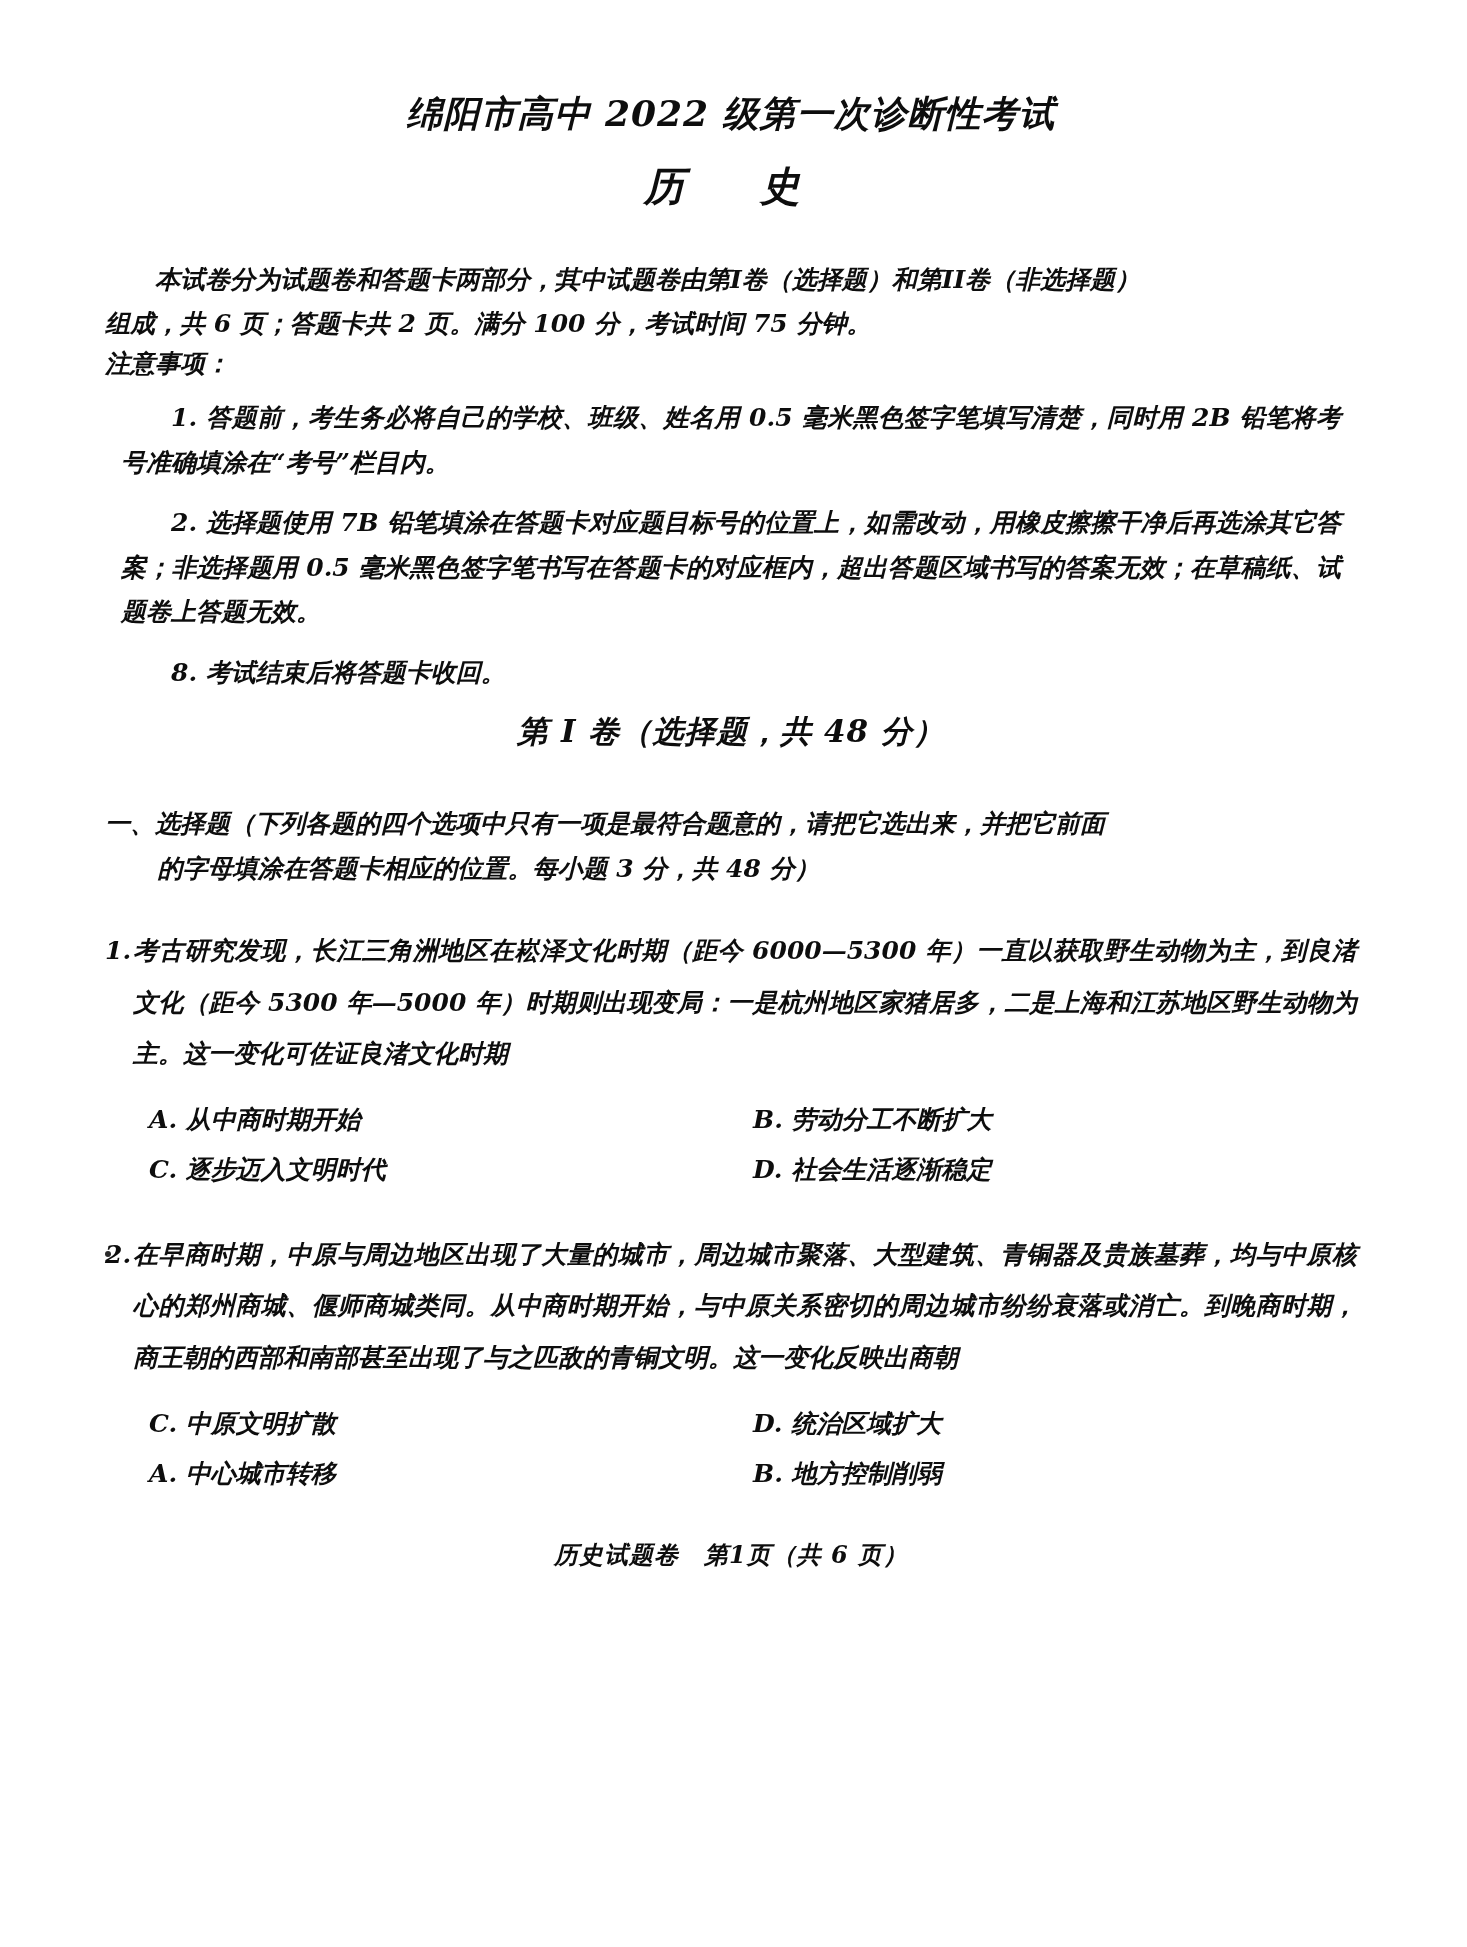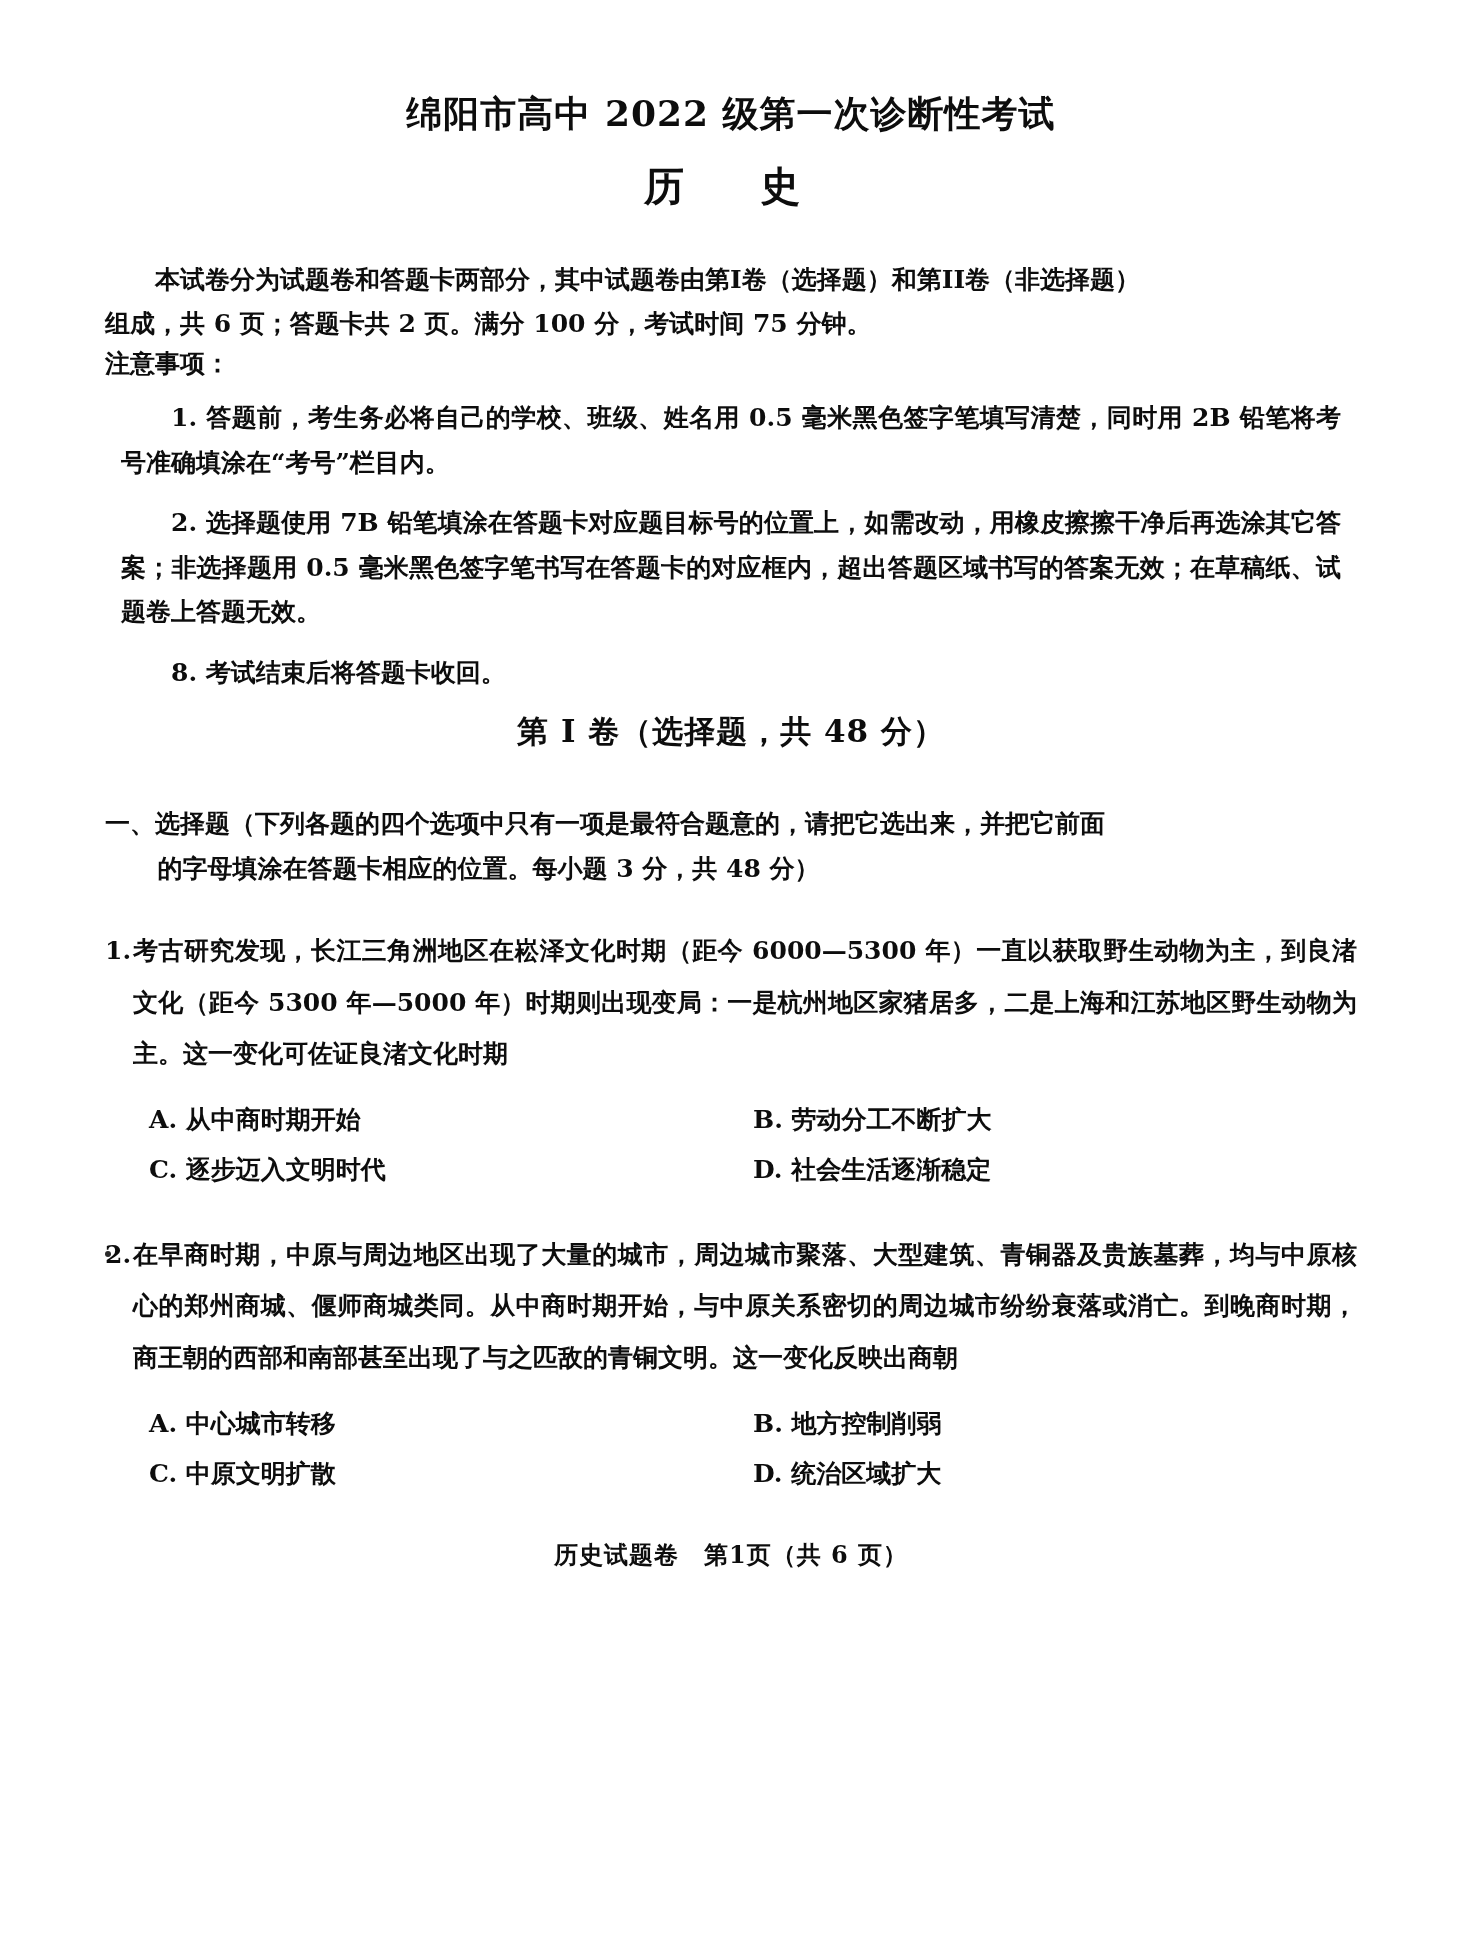--- a/index.html
+++ b/index.html
@@ -13,20 +13,21 @@
     font-family: "DejaVu Serif", "Liberation Serif", serif;
     color: #0d0d0d;
     -webkit-font-smoothing: antialiased;
   }
   .page {
     position: relative;
     width: 1467px;
     min-height: 1947px;
     padding: 0;
     box-sizing: border-box;
+    font-style: italic;
   }
   .inner {
     padding: 70px 110px 0 105px;
   }
   .doc-title {
     text-align: center;
     font-size: 36px;
     font-weight: 700;
     letter-spacing: 1px;
     margin: 20px 0 0 0;
@@ -177,26 +178,26 @@
       </div>
     </div>
 
     <div class="question">
       <div class="q-body">
         <span class="q-num">2.</span>
         <span class="q-text">在早商时期，中原与周边地区出现了大量的城市，周边城市聚落、大型建筑、青铜器及贵族墓葬，均与中原核心的郑州商城、偃师商城类同。从中商时期开始，与中原关系密切的周边城市纷纷衰落或消亡。到晚商时期，商王朝的西部和南部甚至出现了与之匹敌的青铜文明。这一变化反映出商朝</span>
       </div>
       <div class="options">
         <div class="opt-row">
+          <span class="opt">C. 中原文明扩散</span>
+          <span class="opt">D. 统治区域扩大</span>
+        </div>
+        <div class="opt-row">
           <span class="opt">A. 中心城市转移</span>
           <span class="opt">B. 地方控制削弱</span>
         </div>
-        <div class="opt-row">
-          <span class="opt">C. 中原文明扩散</span>
-          <span class="opt">D. 统治区域扩大</span>
-        </div>
       </div>
     </div>
 
     <div class="footer">历史试题卷　第1页（共 6 页）</div>
 
   </div>
 </div>
 
 </body></html>

